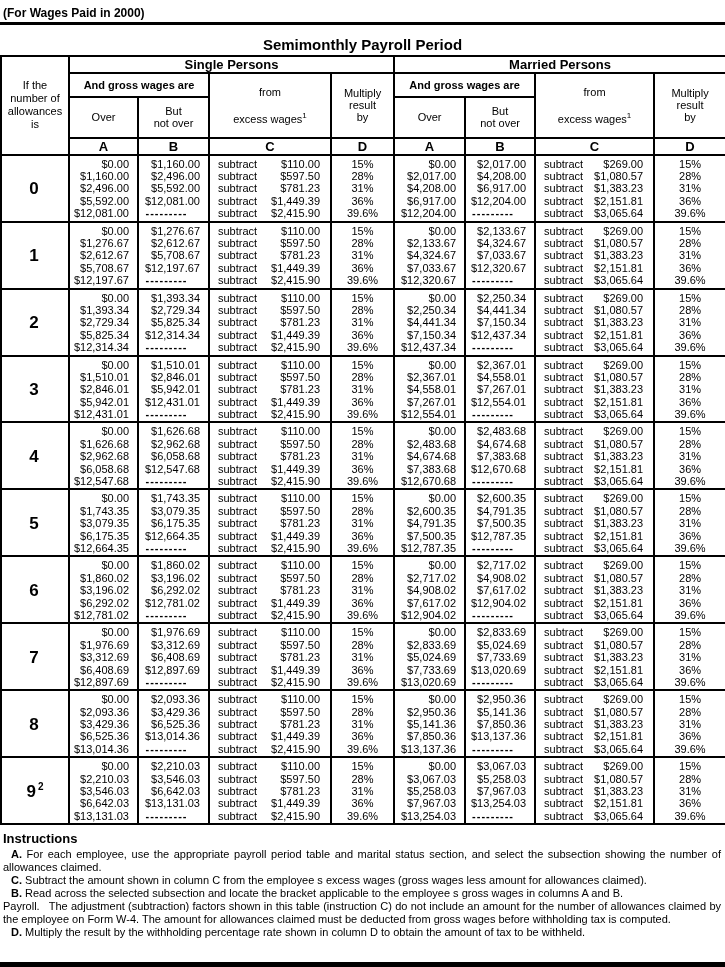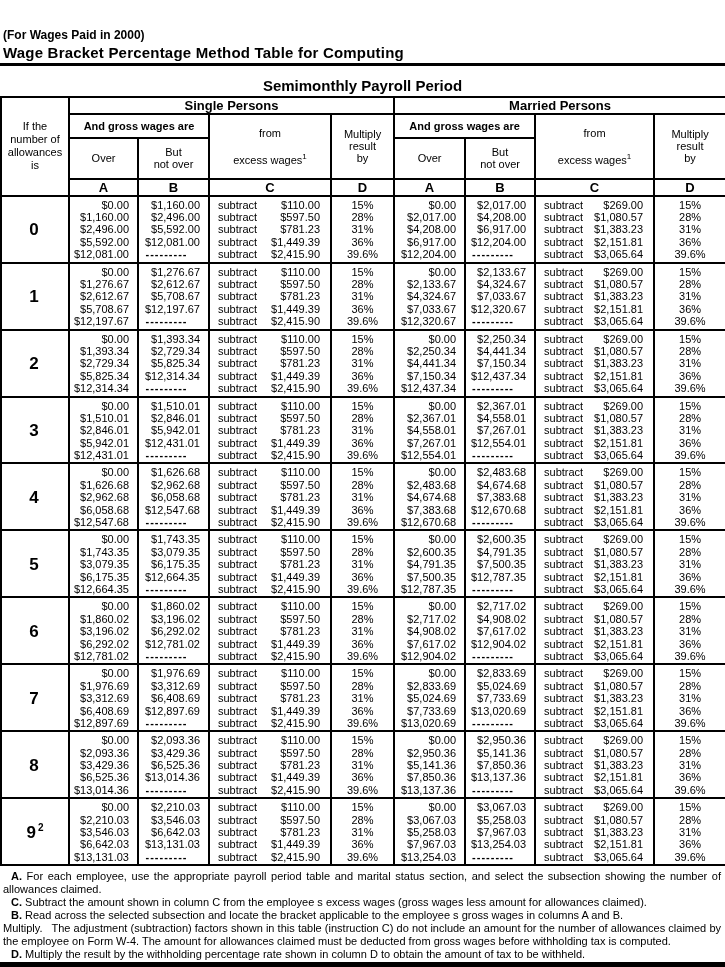--- a/index.html
+++ b/index.html
@@ -2,21 +2,21 @@
 <html><head>
 <meta charset="utf-8">
 <style>
   * { box-sizing: border-box; margin: 0; padding: 0; }
   html, body { background: #ffffff; }
   body {
     width: 725px; height: 967px; position: relative;
     color: #000; font-family: "Liberation Sans", sans-serif;
     overflow: hidden;
   }
-  .top { padding: 14px 4px 0 3px; margin-top: 14px; }
+  .top { padding: 6px 4px 0 3px; }
   .paid-line { font-size: 12px; font-weight: bold; }
   .title-1 { font-size: 15px; font-weight: bold; margin-top: 2px; letter-spacing: 0.2px; }
   .title-2 { font-size: 18px; font-weight: bold; margin-top: 1px; letter-spacing: 0.2px; }
   .title-rule { height: 3px; background: #000; margin-top: 2px; }
   .period { text-align: center; font-size: 15px; font-weight: bold; padding: 11px 0 2px; }
 
   table { border-collapse: collapse; table-layout: fixed; width: 725px; }
   td { border: 2px solid #000; padding: 0; vertical-align: middle; overflow: hidden; }
 
   .h-allow { font-size: 11px; text-align: center; white-space: pre-line; line-height: 13px; }
@@ -43,21 +43,20 @@
   .ip.indent { text-indent: 8px; }
   .ip b { font-weight: bold; }
   .cau-lbl { margin-right: 6px; }
   .bottom-bar { position: absolute; left: 0; bottom: 0; width: 725px; height: 5px; background: #000; }
 </style>
 </head>
 <body>
 
 <div class="top">
   <div class="paid-line">(For Wages Paid in 2000)</div>
-  <div class="title-1">Wage Bracket Percentage Method Table for Computing</div>
 </div>
 <div class="title-rule"></div>
 <div class="period">Semimonthly Payroll Period</div>
 
 <table>
   <colgroup>
     <col style="width:68px">
       <col style="width:69px">
       <col style="width:71px">
       <col style="width:122px">
@@ -1001,21 +1000,22 @@
           <div class="ln pctln">28%</div>
           <div class="ln pctln">31%</div>
           <div class="ln pctln">36%</div>
           <div class="ln pctln">39.6%</div>
         </td>
   </tr>
     </tbody>
 </table>
 
 <div class="instr">
+  <div class="instr-title">Instructions</div>
   <p class="ip indent"><b>A.</b> <span>For each employee, use the appropriate payroll period table and marital status section, and select the subsection showing the number of allowances claimed.</span></p>
   <p class="ip indent"><b>C.</b> <span>Subtract the amount shown in column C from the employee s excess wages (gross wages less amount for allowances claimed).</span></p>
   <p class="ip indent"><b>B.</b> <span>Read across the selected subsection and locate the bracket applicable to the employee s gross wages in columns A and B.</span></p>
-  <p class="ip"><span class="cau-lbl">Multiply.</span> <span>The adjustment (subtraction) factors shown in this table (instruction C) do not include an amount for the number of allowances claimed by the employee on Form W-4. The amount for allowances claimed must be deducted from gross wages before withholding tax is computed.</span></p>
+  <p class="ip"><span class="cau-lbl">Payroll.</span> <span>The adjustment (subtraction) factors shown in this table (instruction C) do not include an amount for the number of allowances claimed by the employee on Form W-4. The amount for allowances claimed must be deducted from gross wages before withholding tax is computed.</span></p>
   <p class="ip indent"><b>D.</b> <span>Multiply the result by the withholding percentage rate shown in column D to obtain the amount of tax to be withheld.</span></p>
 
 </div>
 
 <div class="bottom-bar"></div>
 
 </body></html>

